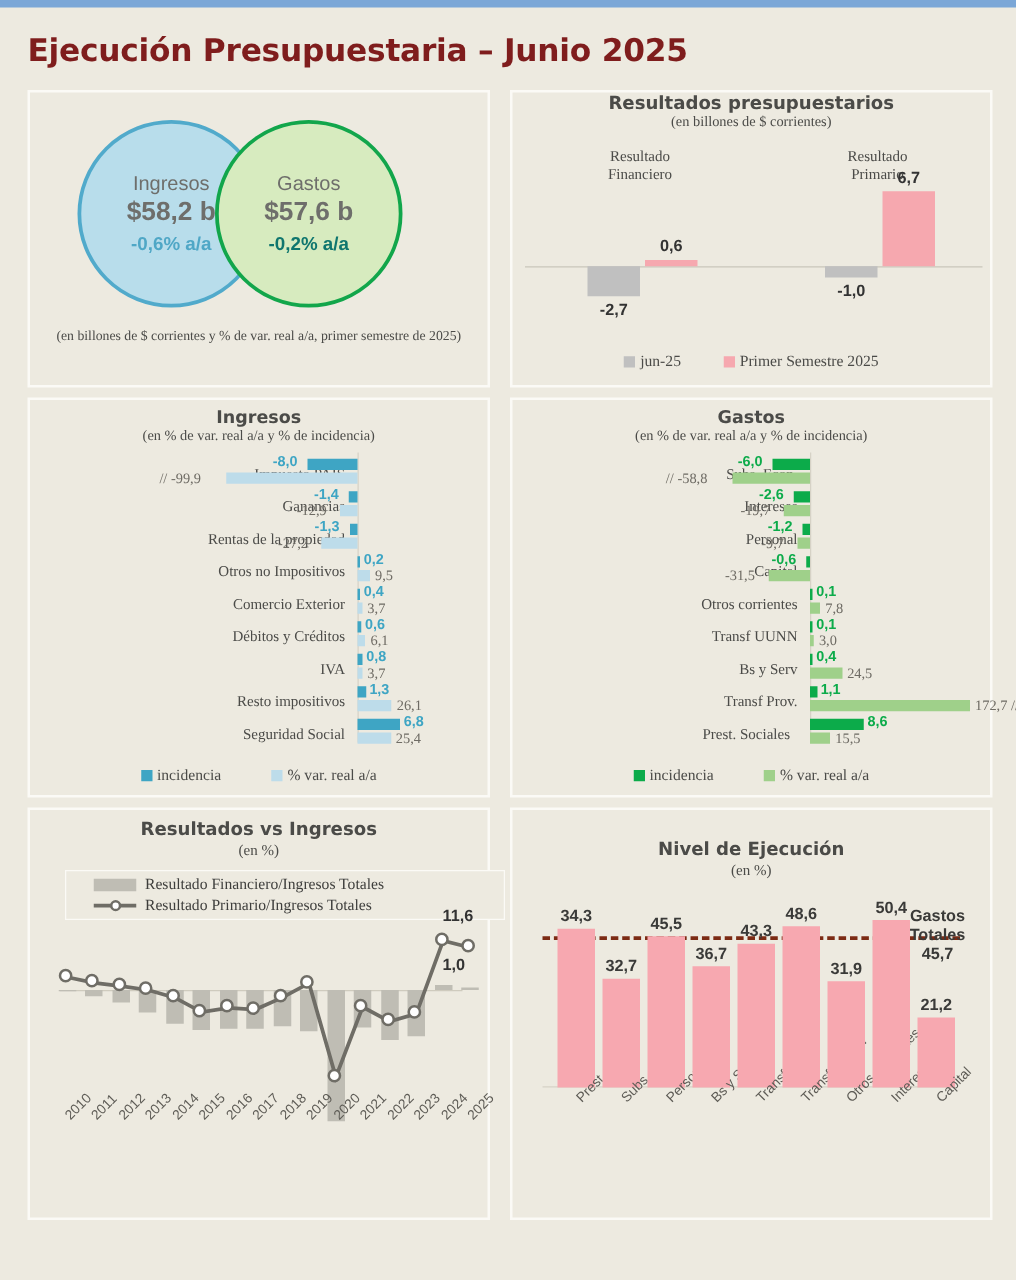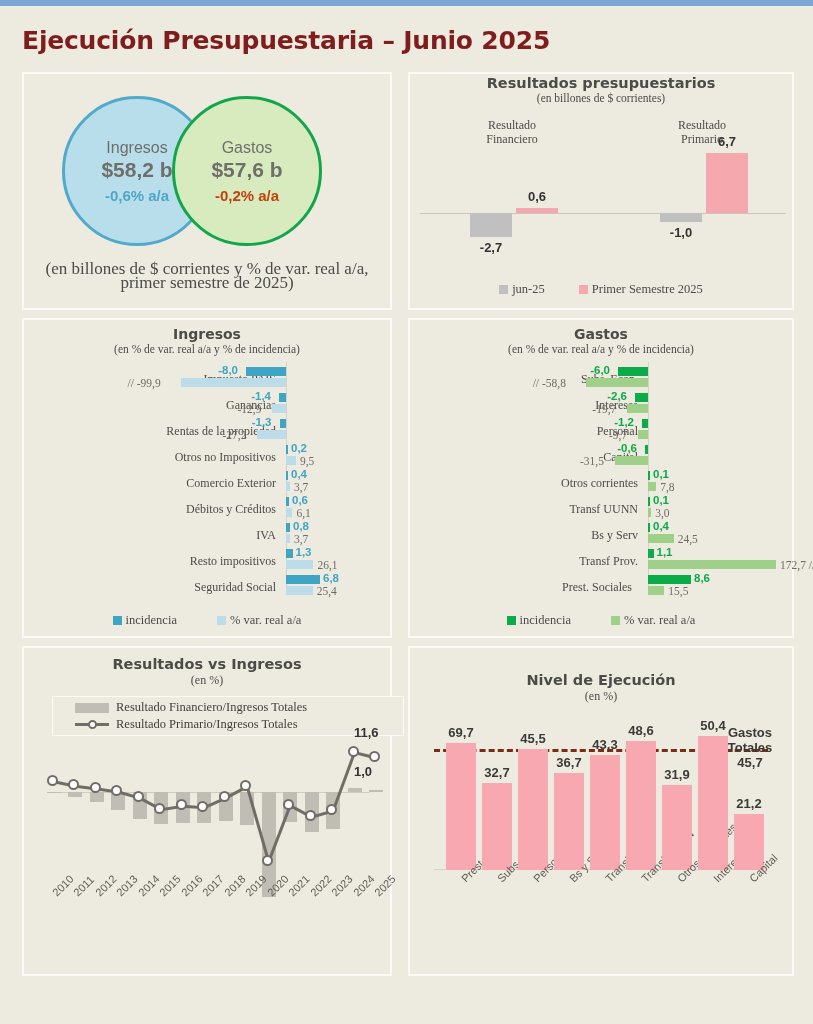--- a/index.html
+++ b/index.html
@@ -48,24 +48,24 @@
   #bubble-gastos {
     left: 148px; top: 22px; width: 150px; height: 150px;
     background: #D7EBBF; border: 3px solid #12A64B;
   }
   .b-label { font-size: 16px; color: #6E6E6B; font-family:"Liberation Sans",sans-serif; }
   .b-value { font-size: 21px; font-weight: bold; color: #6E6E6B; margin-top: 1px;
              font-family:"Liberation Sans",sans-serif; }
   .b-var   { font-size: 15px; font-weight: bold; margin-top: 5px;
              font-family:"Liberation Sans",sans-serif; }
   #ingresos-var { color: #4FA7C6; }
-  #gastos-var   { color: #c2410c; }
+  #gastos-var   { color: #0f766e; }
   #panelA-note {
     position: absolute; left: 0; right: 0; top: 188px;
-    text-align: center; font-size: 17px; color: #4B4B48; line-height: 14px;
+    text-align: center; font-size: 11px; color: #4B4B48; line-height: 14px;
     font-family: "Liberation Serif", serif;
   }
 
   
   #panelB { left: 408px; top: 72px; width: 386px; height: 238px; }
   #panelB .ptitle { margin-top: 1px; font-size: 14.5px; }
   #panelB .psub   { font-size: 11.5px; margin-top: 1px; }
   #pb-plot { position: absolute; left: 0; top: 42px; width: 386px; height: 160px; }
   .grp-label {
     position: absolute; text-align: center; font-size: 12px; color: #4B4B48;
@@ -442,21 +442,21 @@
   <div class="psub">(en %)</div>
   <div id="pf-plot">
     <div id="pf-baseline" style="bottom: 42px;"></div>
     <div id="pf-refline" style="top: 46.895px; border-top-color: rgb(124, 43, 20);"></div>
     <div id="pf-reflabel" style="left: 300px; top: 22.895px;">
       <span>Gastos</span><br>
       <span>Totales</span><br>
       <span>45,7</span>
     </div>
   <div class="pf-bar" style="left: 36px; width: 30px; height: 127.465px; bottom: 42px; background: rgb(247, 168, 176);"></div>
-      <div class="pf-val" style="width: 50px; left: 26px; top: 22.535px;">69,7</div>
+      <div class="pf-val" style="width: 50px; left: 26px; top: 22.535px;">34,3</div>
       <div class="pf-xlab" style="left: 49px; top: 174px;">Prest. Soc.</div>
       <div class="pf-bar" style="left: 72px; width: 30px; height: 86.655px; bottom: 42px; background: rgb(247, 168, 176);"></div>
       <div class="pf-val" style="width: 50px; left: 62px; top: 63.345px;">32,7</div>
       <div class="pf-xlab" style="left: 85px; top: 174px;">Subs. Econ.</div>
       <div class="pf-bar" style="left: 108px; width: 30px; height: 120.575px; bottom: 42px; background: rgb(247, 168, 176);"></div>
       <div class="pf-val" style="width: 50px; left: 98px; top: 29.425px;">45,5</div>
       <div class="pf-xlab" style="left: 121px; top: 174px;">Personal</div>
       <div class="pf-bar" style="left: 144px; width: 30px; height: 97.255px; bottom: 42px; background: rgb(247, 168, 176);"></div>
       <div class="pf-val" style="width: 50px; left: 134px; top: 52.745px;">36,7</div>
       <div class="pf-xlab" style="left: 157px; top: 174px;">Bs y Serv.</div>

